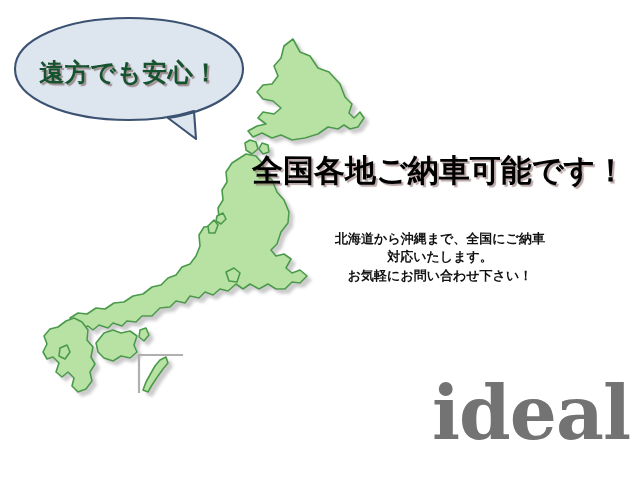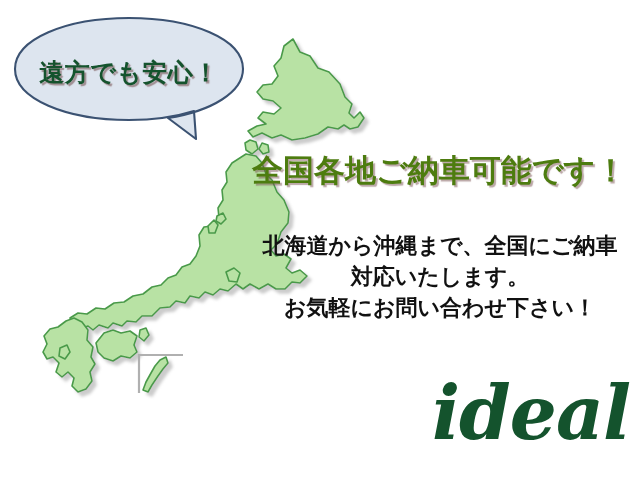--- a/index.html
+++ b/index.html
@@ -57,57 +57,56 @@
 
   
   #headline {
     position: absolute;
     left: 252px;
     top: 150px;
     width: 388px;
     font-family: "DejaVu Sans", "Liberation Sans", sans-serif;
     font-size: 31px;
     font-weight: bold;
-    color: #4d7c0f;
+    color: #000000;
     letter-spacing: 0px;
     white-space: nowrap;
     text-shadow: 2px 2px 1px rgba(120,80,80,0.5);
   }
 
   
   #body-copy {
     position: absolute;
     left: 250px;
     top: 230px;
     width: 380px;
     text-align: center;
     font-family: "DejaVu Sans", "Liberation Sans", sans-serif;
-    font-size: 22px;
+    font-size: 13px;
     font-weight: bold;
     color: #111111;
     line-height: 1.42;
     white-space: nowrap;
   }
   #body-copy .copy-line { display: block; }
 
   
   #logo {
     position: absolute;
     left: 432px;
     top: 372px;
     width: 170px;
     height: 82px;
   }
   #logo-word {
     font-family: "DejaVu Serif", "Liberation Serif", serif;
     font-weight: bold;
-    font-style: italic;
     font-size: 74px;
     line-height: 82px;
-    color: #14532d;
+    color: #737373;
     letter-spacing: -1px;
     margin-top: 40px;
   }
 </style>
 </head>
 <body>
 
 <div id="banner">
 
   <div id="map-layer">

